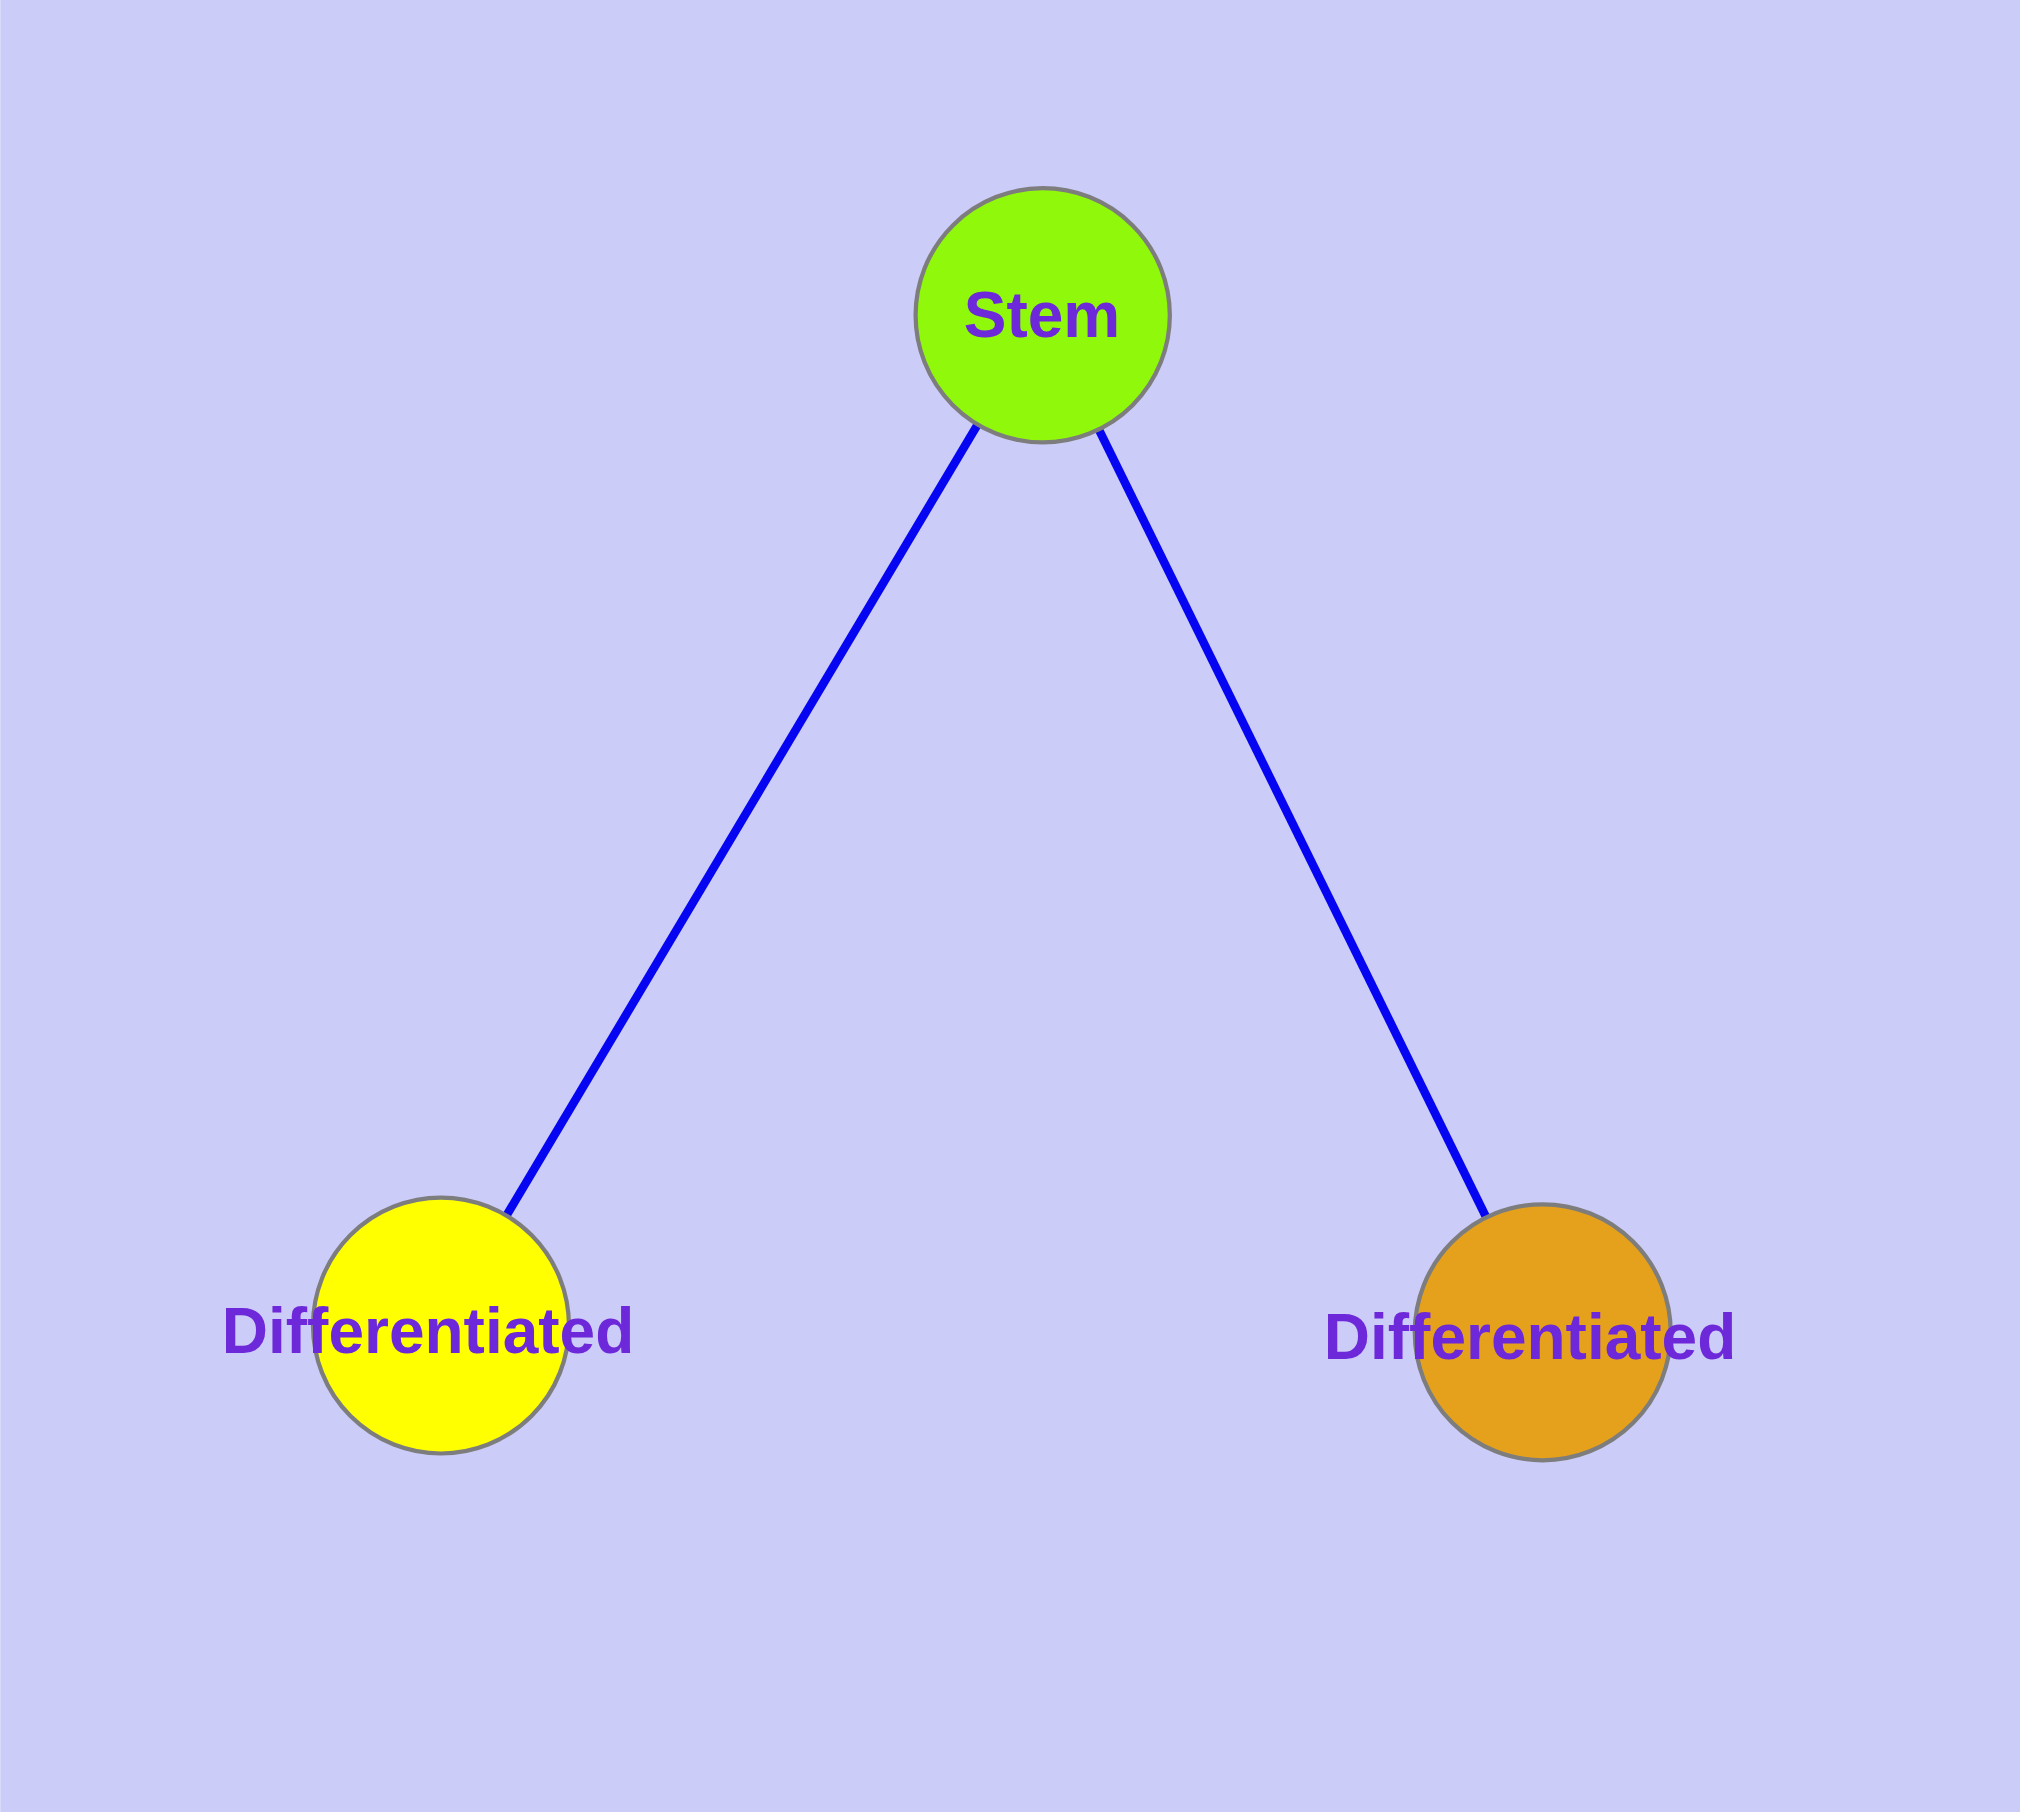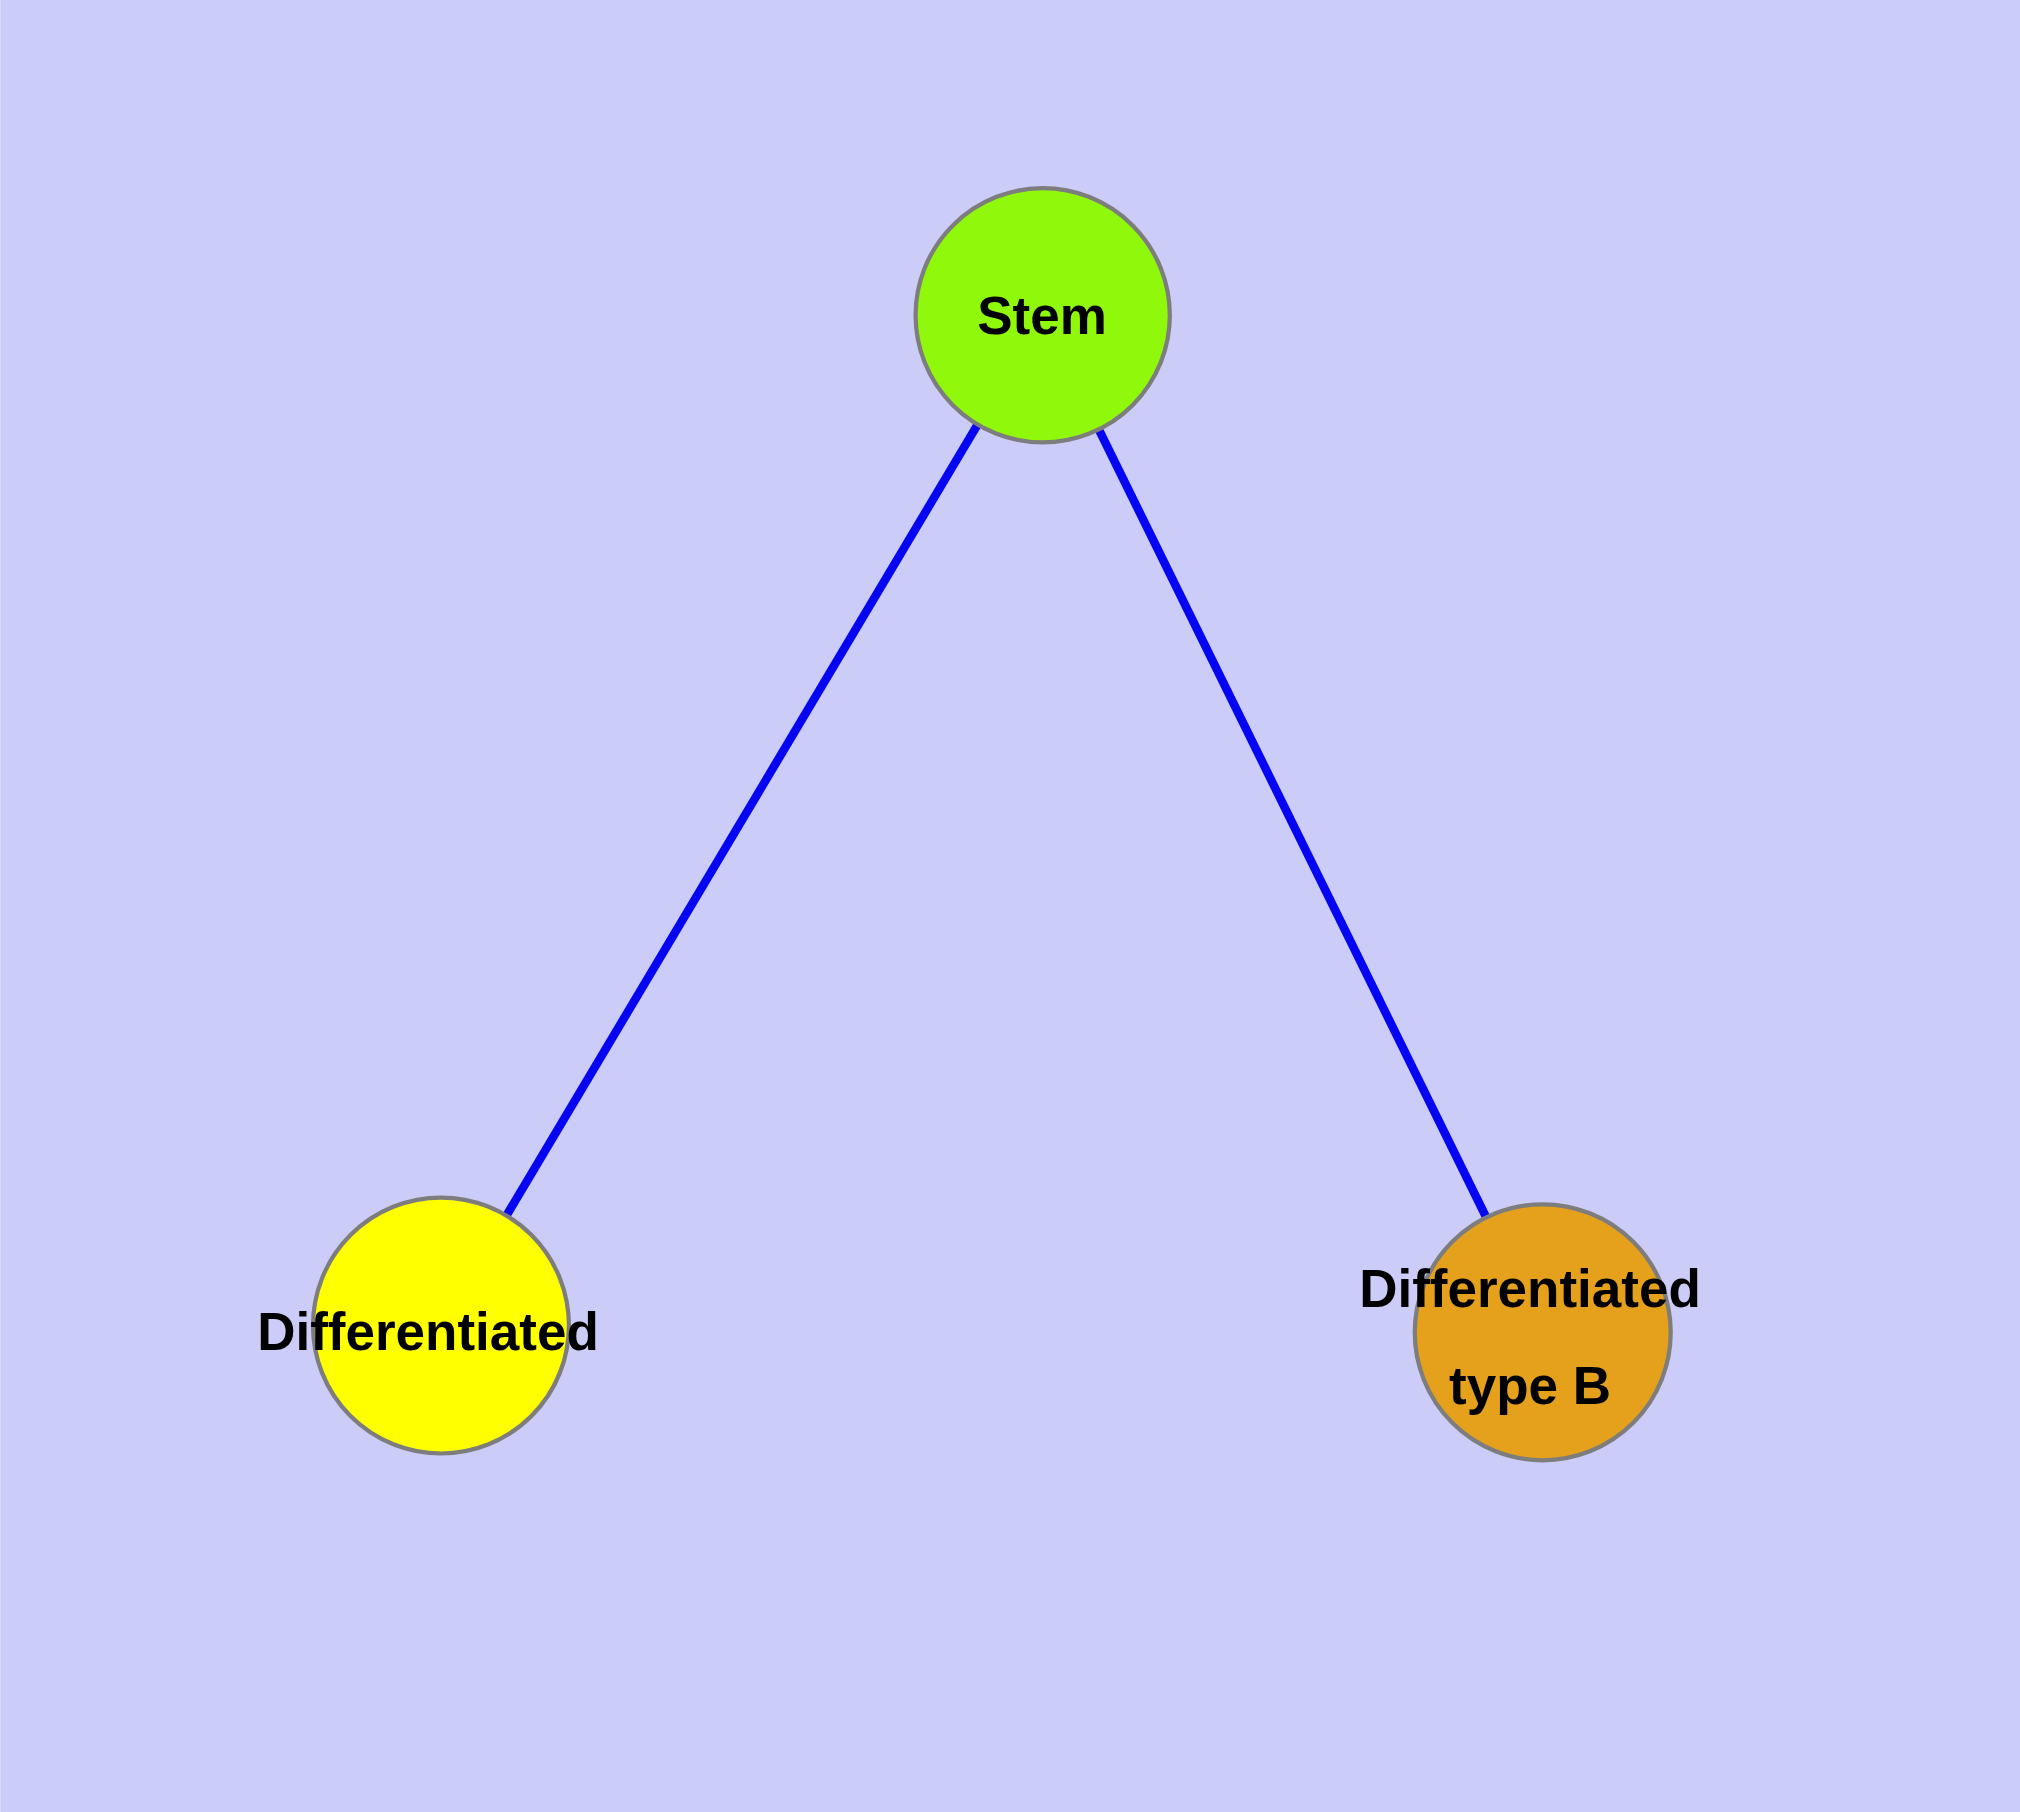--- a/index.html
+++ b/index.html
@@ -22,23 +22,23 @@
     left: 0;
     top: 0;
     width: 2021px;
     height: 1812px;
   }
   .node-label {
     position: absolute;
     transform: translate(-50%, -50%);
     text-align: center;
     font-weight: bold;
-    font-size: 53px;
+    font-size: 64px;
     line-height: 97px;
-    color: #000000;
+    color: #6d28d9;
     white-space: nowrap;
     letter-spacing: 0px;
   }
 </style>
 </head>
 <body>
 
 <div class="canvas">
 
   <svg class="diagram-svg" viewBox="0 0 2384 2138" xmlns="http://www.w3.org/2000/svg">
@@ -57,17 +57,16 @@
   </svg>
 
   <div class="node-label" style="left:1042px; top:315px;">Stem</div>
 
   <div class="node-label" style="left:428px; top:1331px;">
     <div>Differentiated</div>
   </div>
 
   <div class="node-label" style="left:1530px; top:1337px;">
     <div>Differentiated</div>
-    <div>type B</div>
   </div>
 
 </div>
 
 
 </body></html>

